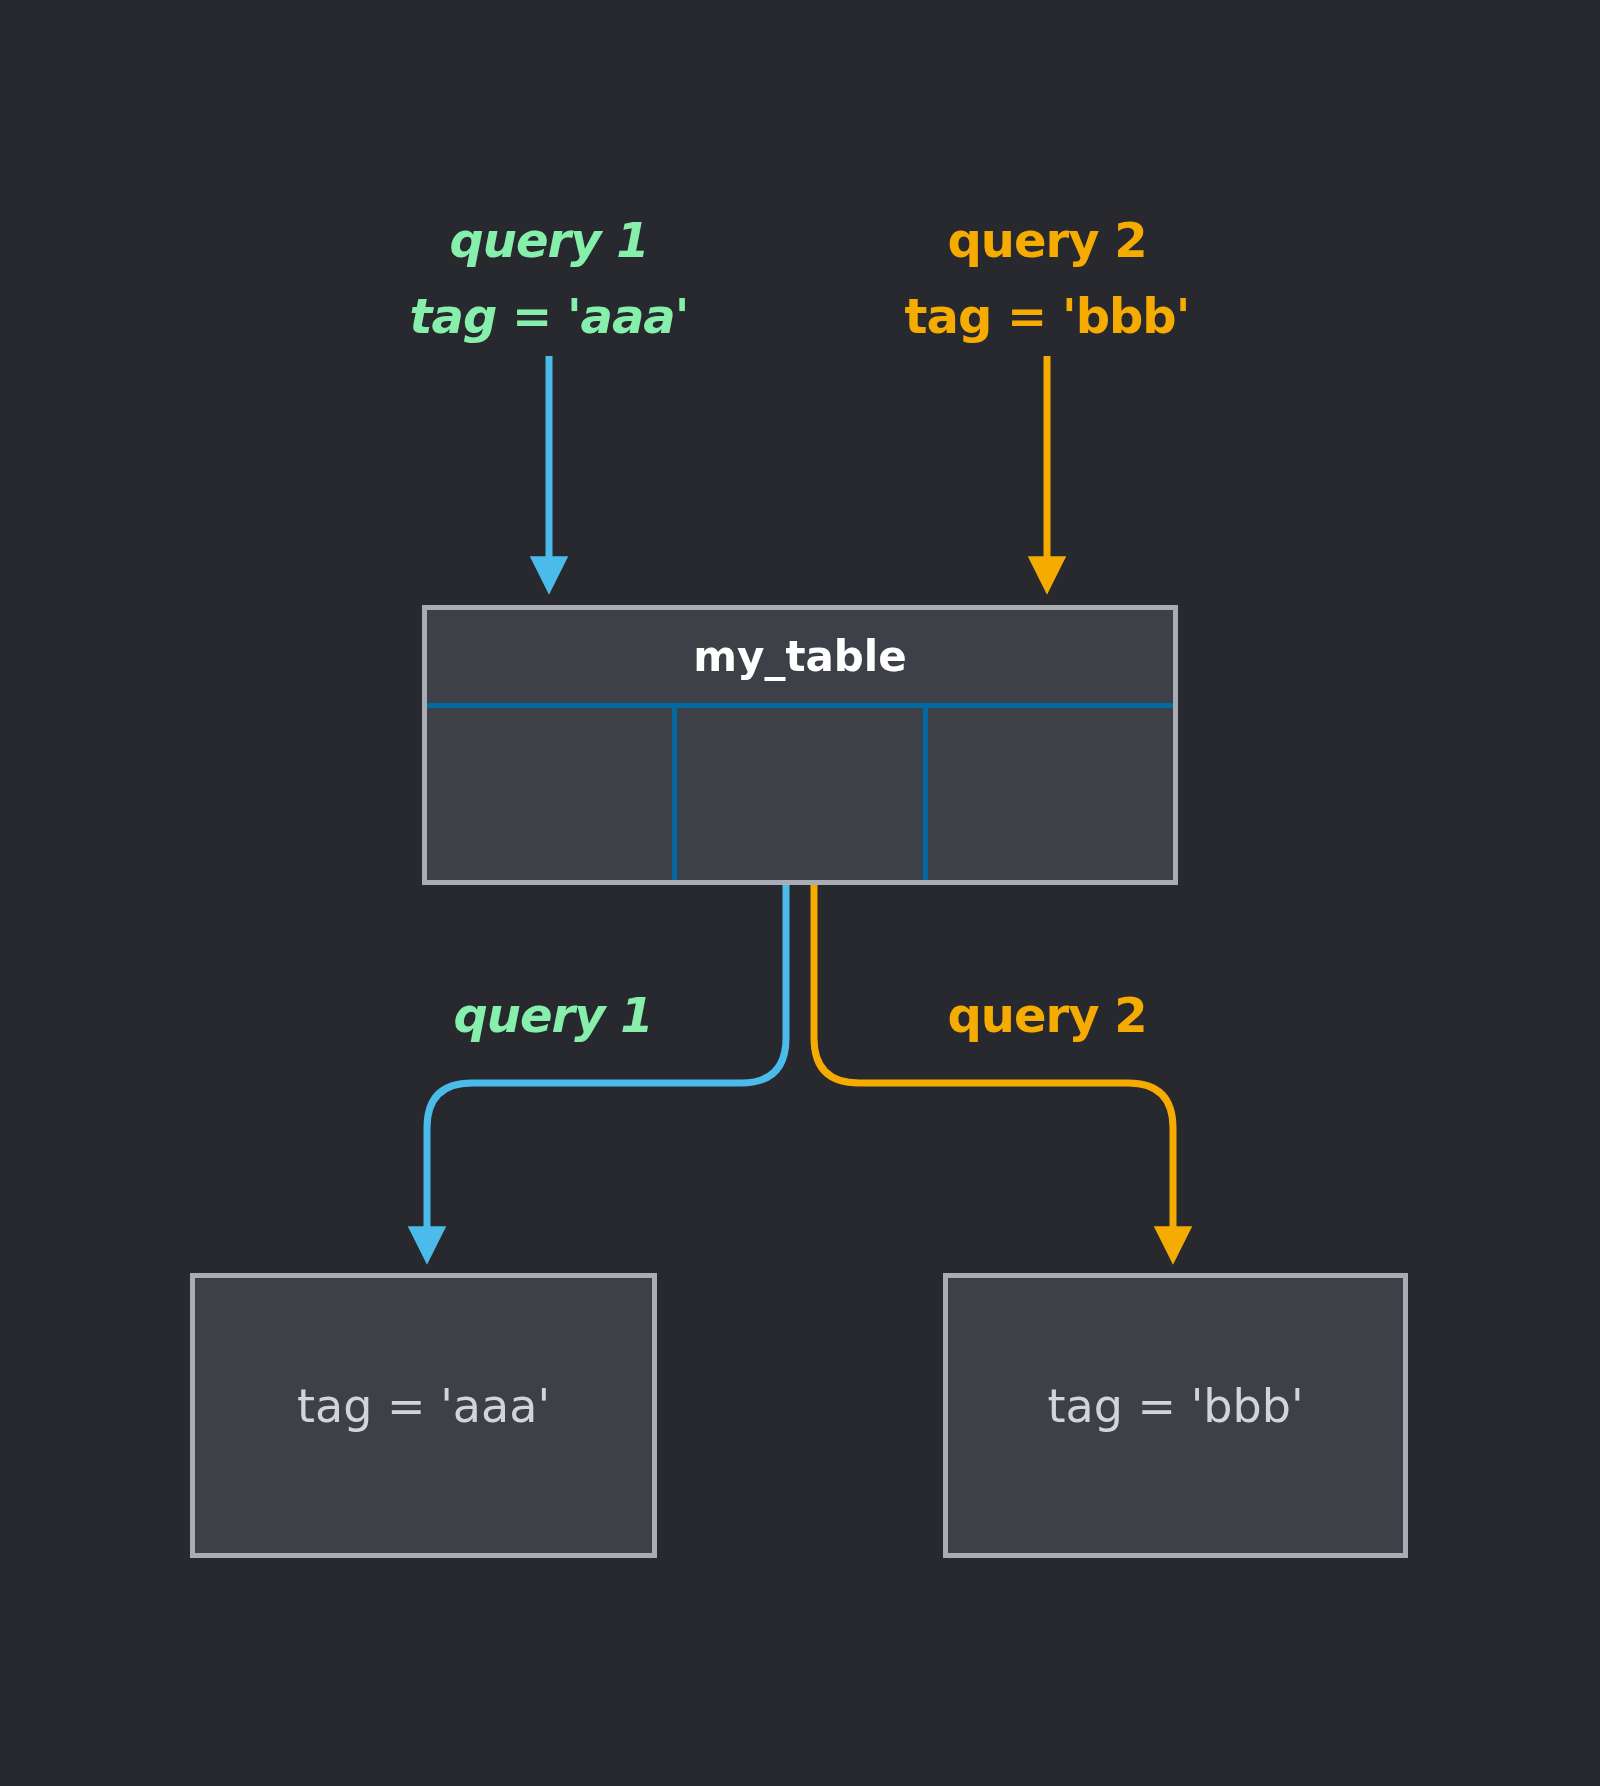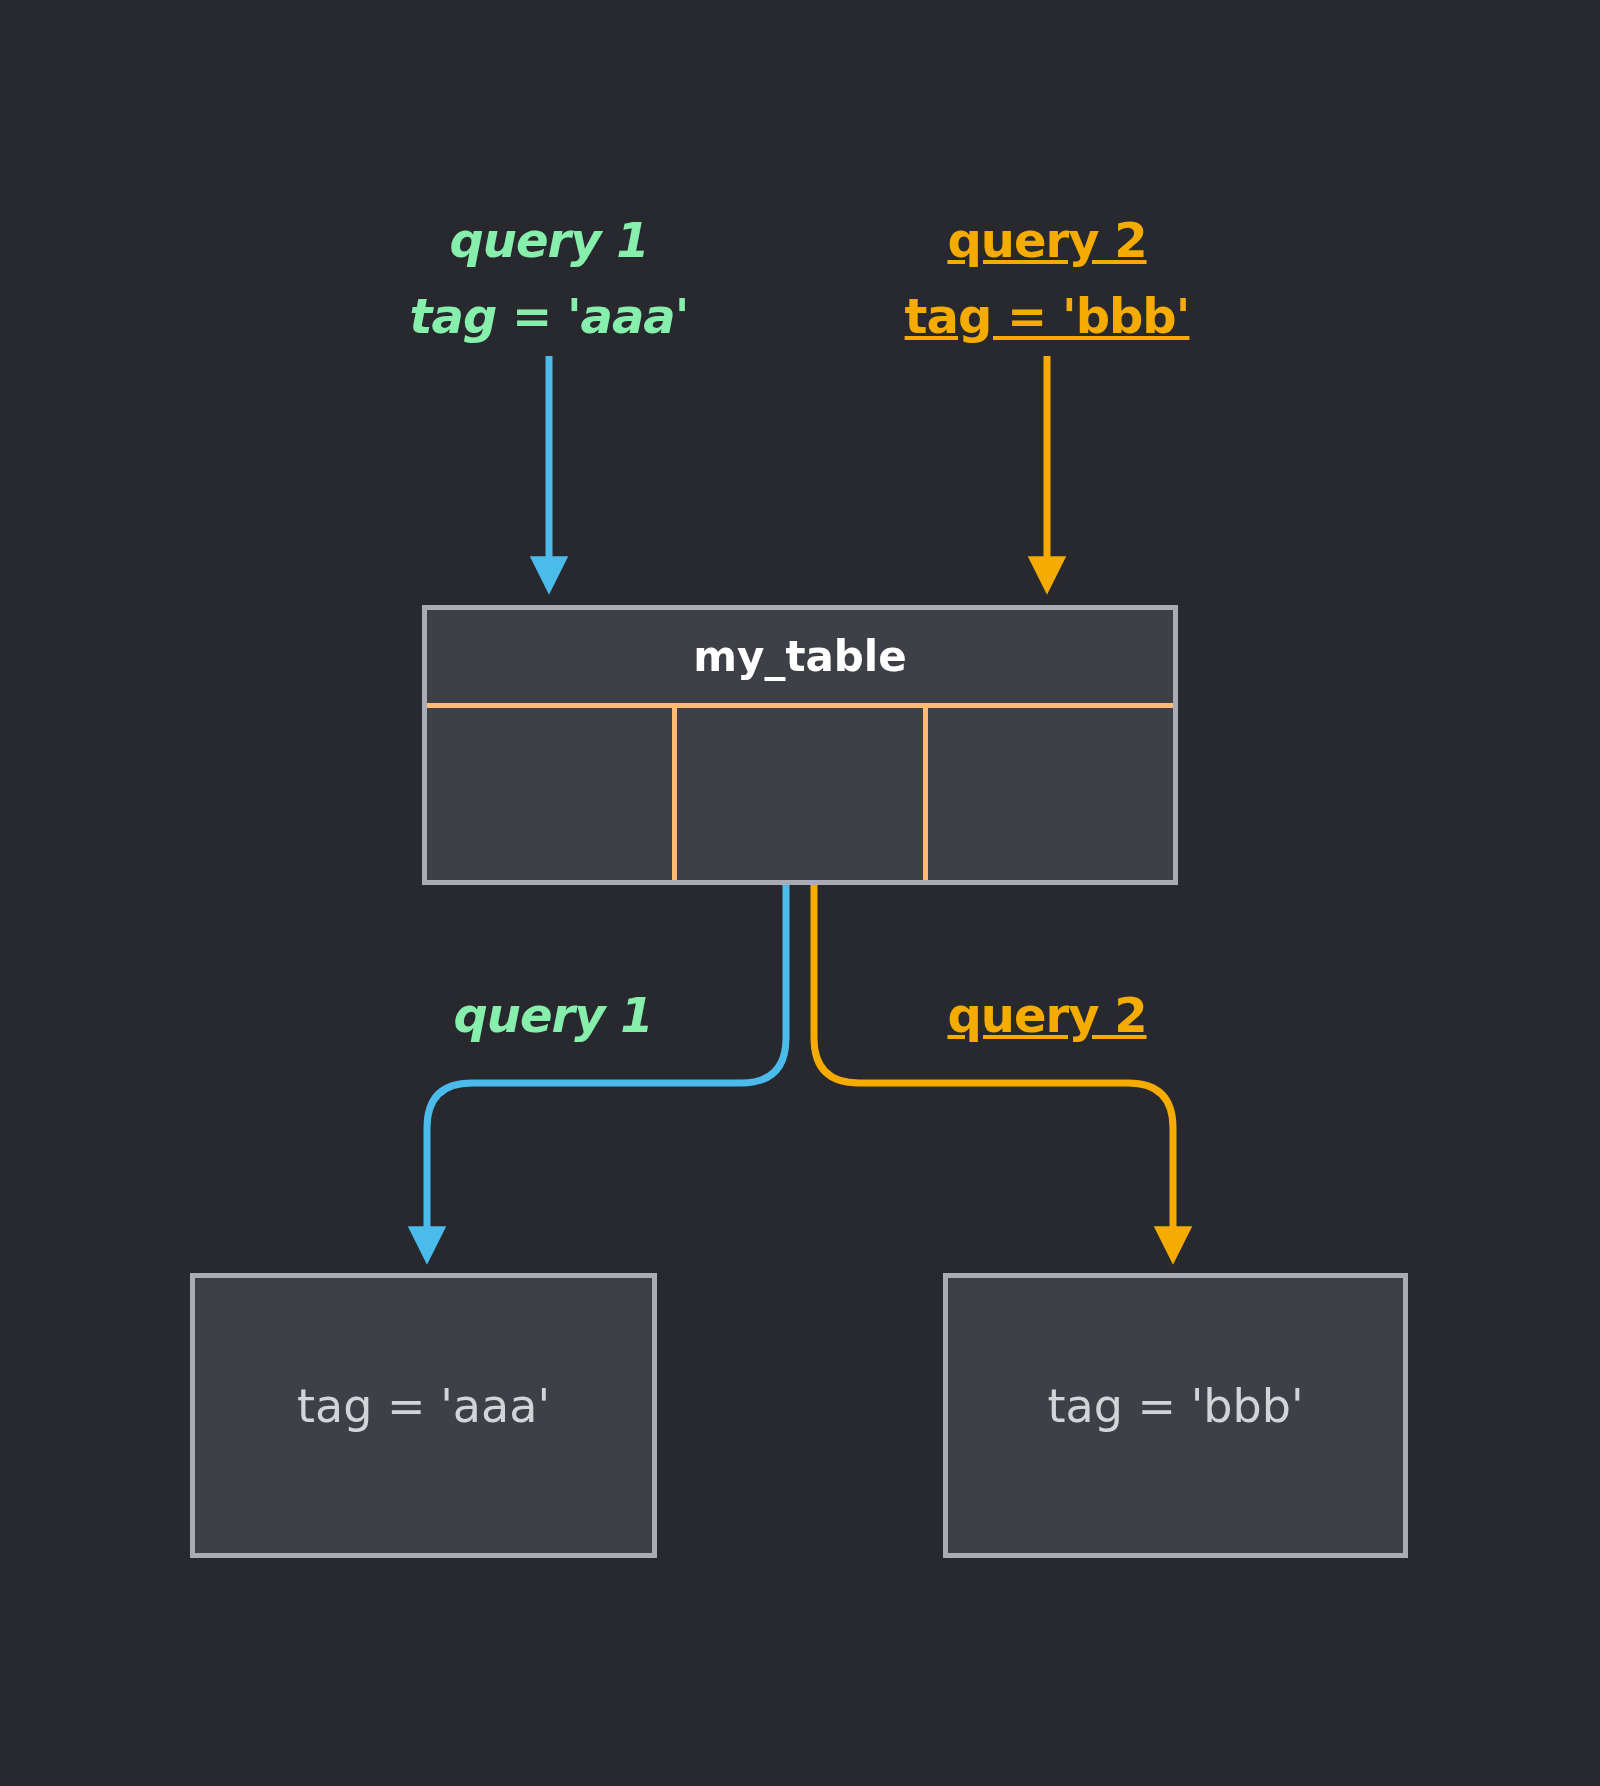--- a/index.html
+++ b/index.html
@@ -22,27 +22,27 @@
   .query-label {
     position: absolute;
     width: 440px;
     text-align: center;
     font-size: 48px;
     font-weight: bold;
     line-height: 76px;
     letter-spacing: -1px;
   }
   .query-blue   { color: #86efac; font-style: italic; }
-  .query-orange { color: #f5ab00; text-decoration: underline; }
+  .query-orange { color: #f5ab00; }
 
   
   .node-box {
     position: absolute;
     border: 5px solid #a9acb4;
-    background: #fdba74;          
+    background: #0369a1;          
     box-sizing: border-box;
     display: flex;
     flex-direction: column;
   }
   .node-header {
     background: #3d4046;
     color: #ffffff;
     font-size: 42px;
     font-weight: 600;
     display: flex;

